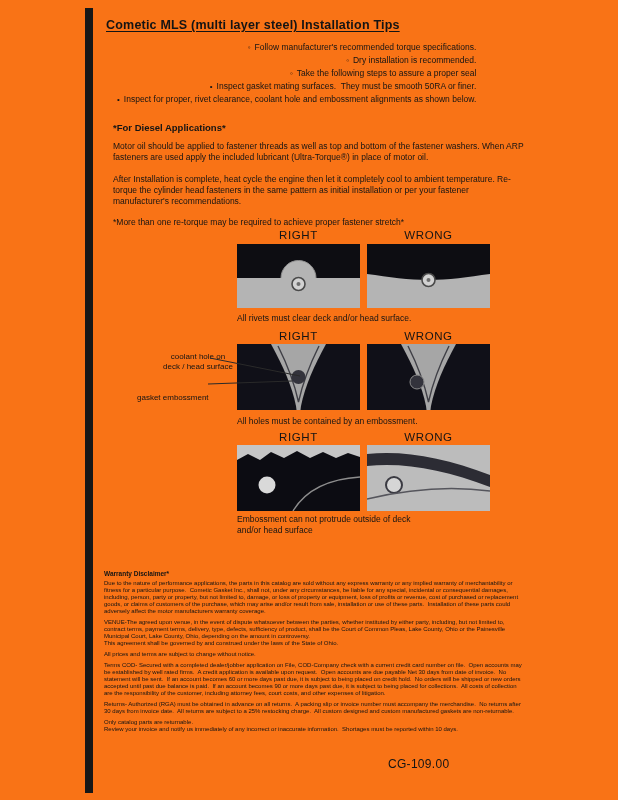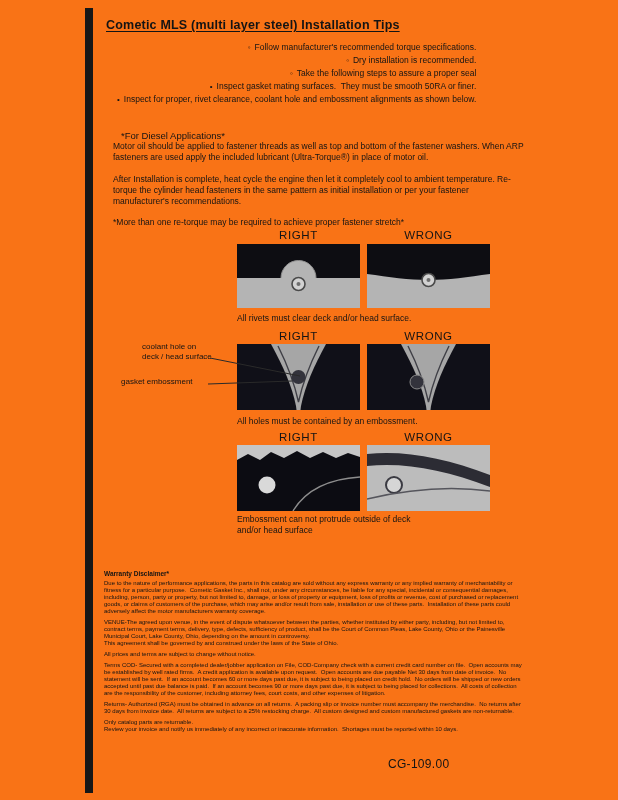--- a/index.html
+++ b/index.html
@@ -11,21 +11,21 @@
 
   .title { position:absolute; left:106px; top:18px; margin:0; font-size:12.5px; font-weight:bold;
            text-decoration:underline; text-underline-offset:2px; letter-spacing:0.2px; }
 
   .bullets { position:absolute; left:104px; top:41px; margin:0; padding:0; list-style:none; font-size:8.5px; }
   .bullets li { line-height:13px; white-space:pre;text-align:right; }
   li.b::before  { content:"◦"; margin-right:4px; font-size:8px; }
   li.sb { margin-left:13px; }
   li.sb::before { content:"•"; margin-right:4px; font-size:8px; }
 
-  .diesel-heading { position:absolute; left:105px; top:114px; margin:16px; font-size:9.5px; font-weight:normal; }
+  .diesel-heading { position:absolute; left:105px; top:114px; margin:8px; font-size:9.5px; font-weight:bold; }
   .body-para { position:absolute; left:105px; margin:8px; width:412px; font-size:8.5px; line-height:11px; }
   .para1 { top:133px; }
   .para2 { top:166px; }
   .note  { top:209px; width:430px; }
 
   .dg-label { position:absolute; width:123px; text-align:center; font-size:11.5px; letter-spacing:0.6px; }
   .right1 { left:237px; top:229px; } .wrong1 { left:367px; top:229px; }
   .right2 { left:237px; top:330px; } .wrong2 { left:367px; top:330px; }
   .right3 { left:237px; top:431px; } .wrong3 { left:367px; top:431px; }
 
@@ -33,23 +33,23 @@
   .panel svg { display:block; }
   .p11 { left:237px; top:244px; } .p12 { left:367px; top:244px; }
   .p21 { left:237px; top:344px; } .p22 { left:367px; top:344px; }
   .p31 { left:237px; top:445px; } .p32 { left:367px; top:445px; }
 
   .caption { position:absolute; left:237px; margin:0; font-size:8.5px; line-height:11px; }
   .cap1 { top:313px; }
   .cap2 { top:416px; }
   .cap3 { top:514px; white-space:pre-line; }
 
-  .ann-coolant { position:absolute; left:142px; top:342px; margin:0; width:92px;
-                 font-size:8px; line-height:9.5px; white-space:pre-line; }
-  .ann-emboss  { position:absolute; left:121px; top:377px; margin:0; font-size:8px; }
+  .ann-coolant { position:absolute; left:142px; top:342px; margin:10px; width:92px;
+                 font-size:8px; line-height:9.5px; white-space:pre-line;text-align:center; }
+  .ann-emboss  { position:absolute; left:121px; top:377px; margin:16px; font-size:8px; }
   .ann-lines   { position:absolute; left:208px; top:350px; z-index:3; }
 
   .warranty { position:absolute; left:104px; top:570px; width:418px; }
   .w-head { font-size:6.5px; font-weight:bold; margin:0 0 3px 0; }
   .fine { font-size:6px; line-height:7px; margin:0 0 4px 0; white-space:pre-wrap; }
   .fine.last { margin-bottom:0; }
 
   .footer-code { position:absolute; left:388px; top:757px; font-size:12px; letter-spacing:0.3px; }
 </style>
 </head>

